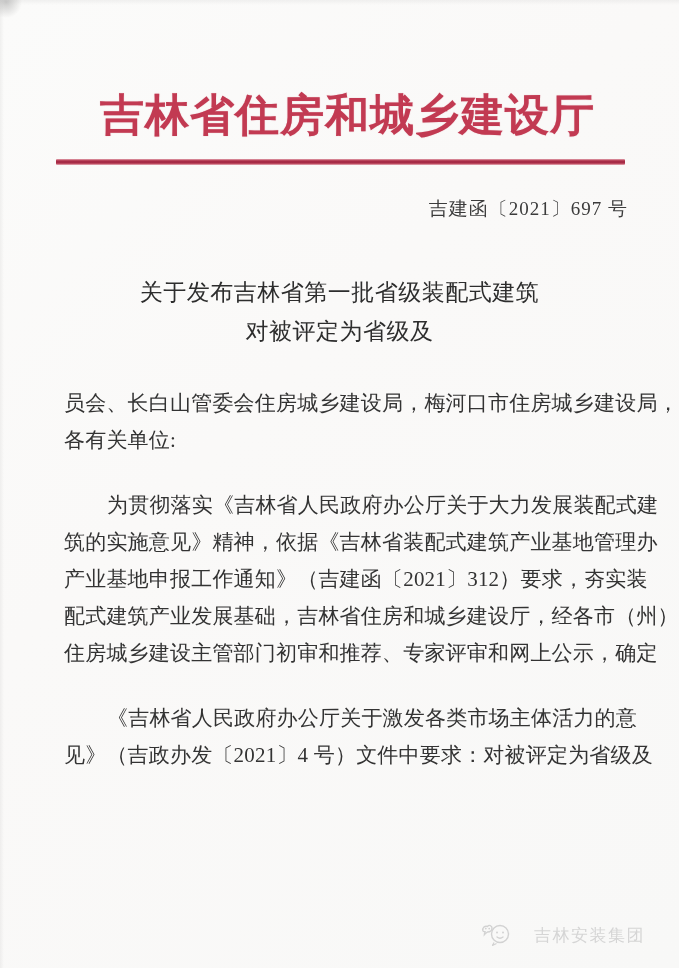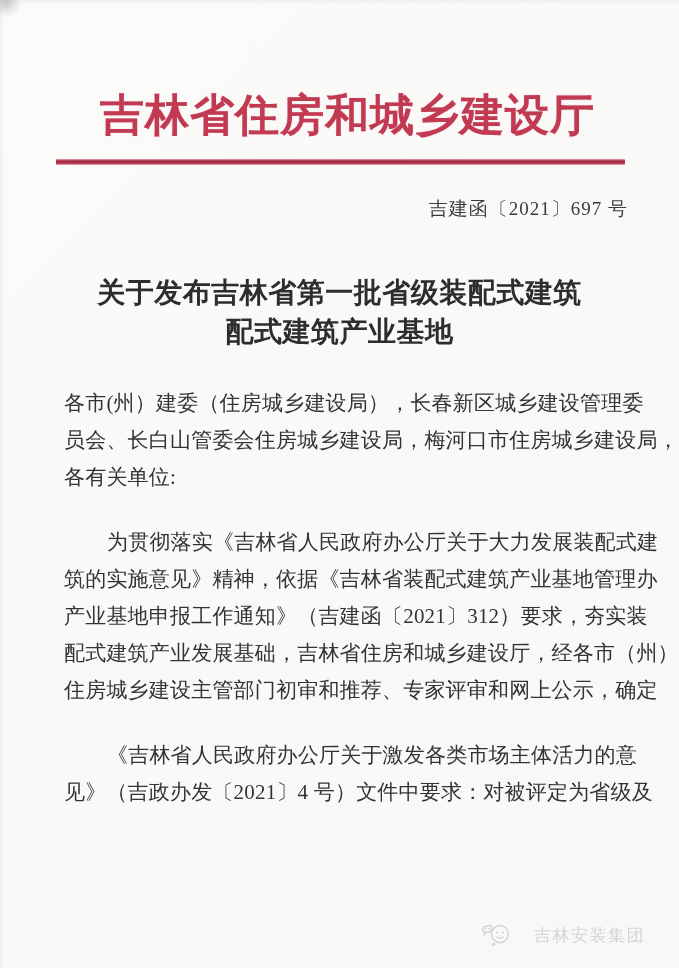--- a/index.html
+++ b/index.html
@@ -52,22 +52,22 @@
     letter-spacing: 1px;
     white-space: nowrap;
     margin-top: 24px;
   }
   .doc-title {
     position: absolute;
     top: 273px;
     left: 0;
     width: 100%;
     text-align: center;
-    font-size: 28px;
-    font-weight: bold;
+    font-size: 23px;
+    font-weight: normal;
     color: #2d2d2d;
     line-height: 39px;
     letter-spacing: 0.5px;
   }
   .doc-body {
     position: absolute;
     top: 385px;
     left: 64px;
     width: 556px;
     font-size: 21px;
@@ -106,25 +106,24 @@
 <div class="page">
 
   <div class="agency">吉林省住房和城乡建设厅</div>
 
   <div class="red-rule"></div>
 
   <div class="doc-number">吉建函〔2021〕697 号</div>
 
   <div class="doc-title">
     <div>关于发布吉林省第一批省级装配式建筑</div>
-    <div>配式建筑产业基地</div>
+    <div>对被评定为省级及</div>
   </div>
 
   <div class="doc-body">
-      <div class="body-line">各市(州）建委（住房城乡建设局），长春新区城乡建设管理委</div>
       <div class="body-line">员会、长白山管委会住房城乡建设局，梅河口市住房城乡建设局，</div>
       <div class="body-line">各有关单位:</div>
       <div class="body-line indent">为贯彻落实《吉林省人民政府办公厅关于大力发展装配式建</div>
       <div class="body-line">筑的实施意见》精神，依据《吉林省装配式建筑产业基地管理办</div>
       <div class="body-line">产业基地申报工作通知》（吉建函〔2021〕312）要求，夯实装</div>
       <div class="body-line">配式建筑产业发展基础，吉林省住房和城乡建设厅，经各市（州）</div>
       <div class="body-line">住房城乡建设主管部门初审和推荐、专家评审和网上公示，确定</div>
       <div class="body-line indent">《吉林省人民政府办公厅关于激发各类市场主体活力的意</div>
       <div class="body-line">见》（吉政办发〔2021〕4 号）文件中要求：对被评定为省级及</div>
     </div>

